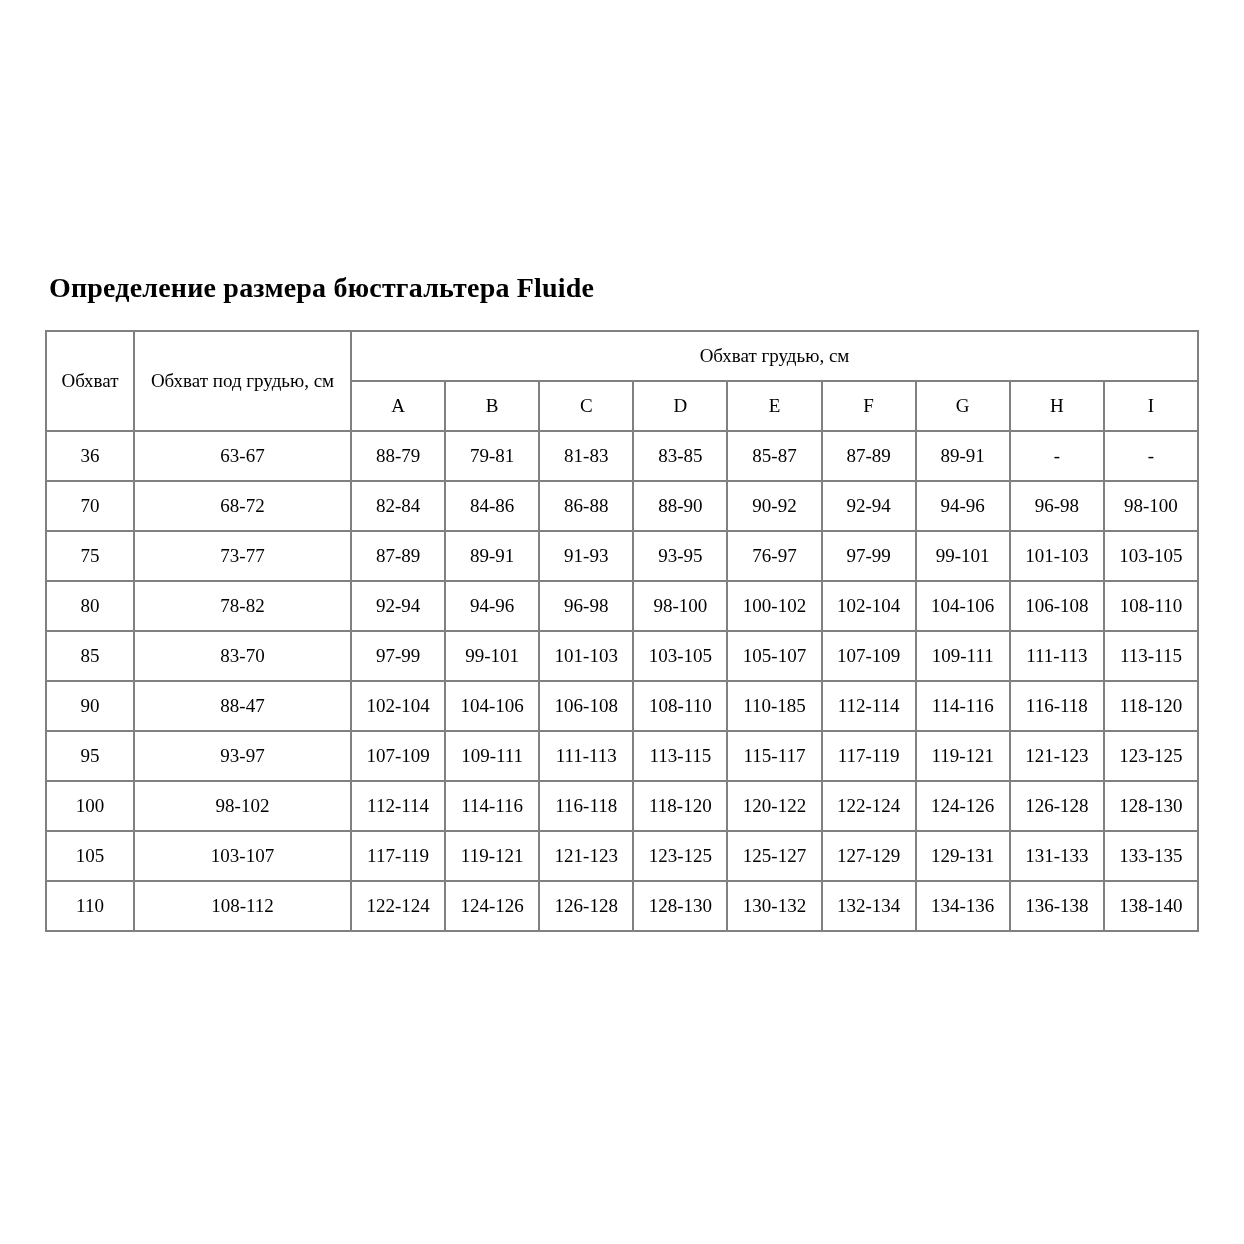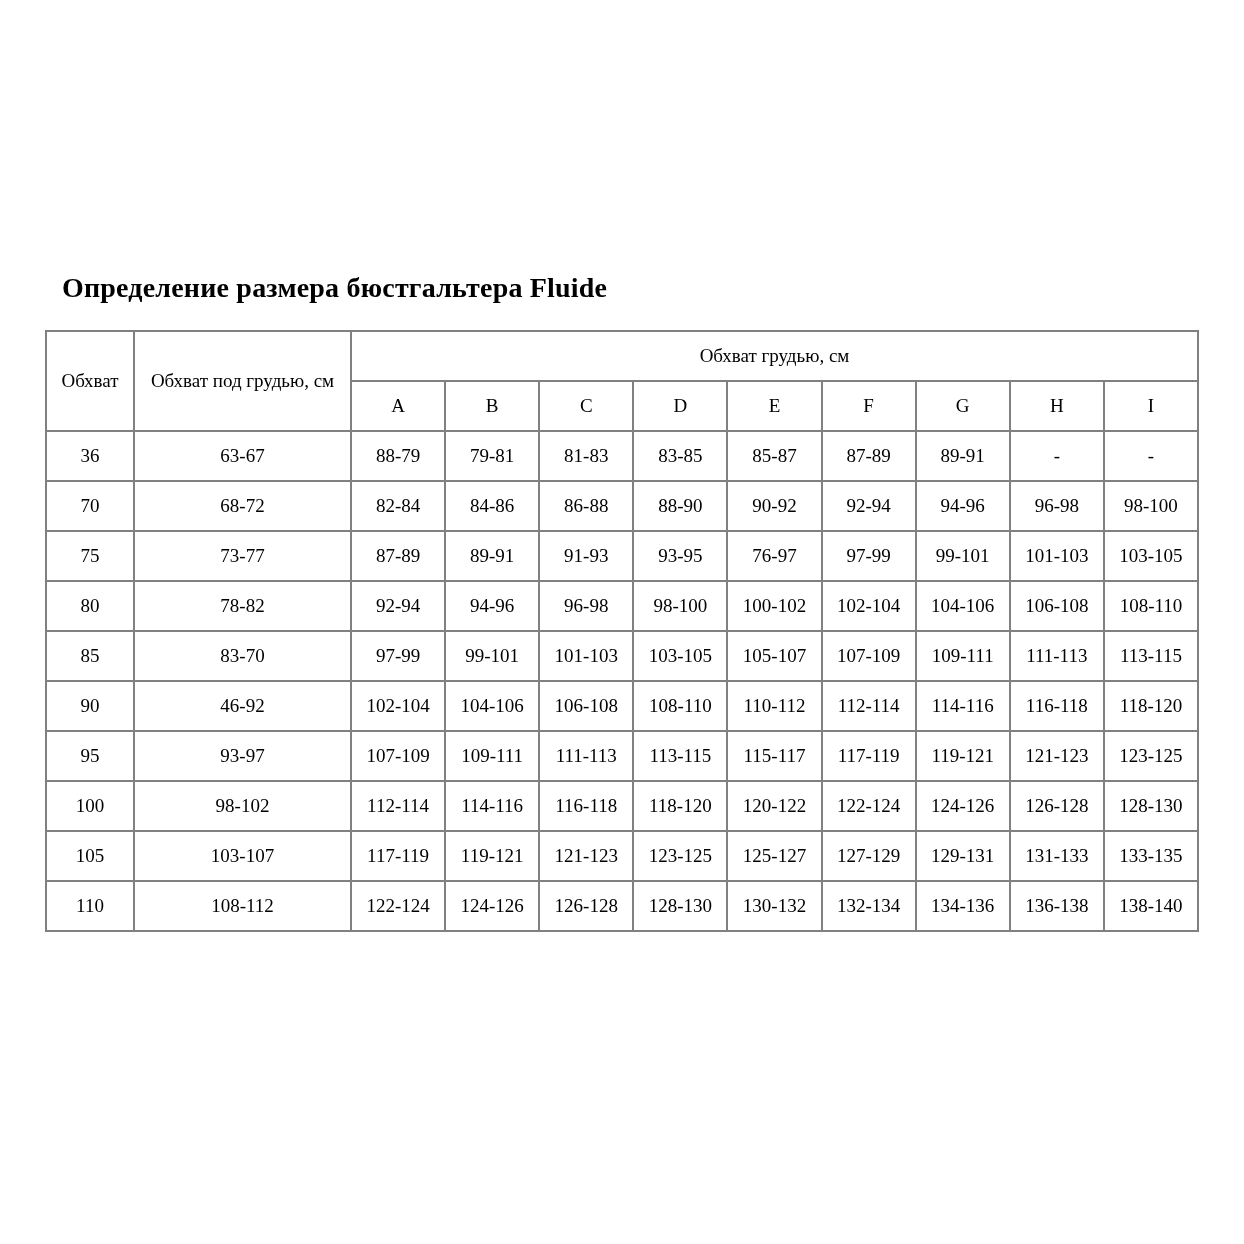--- a/index.html
+++ b/index.html
@@ -12,21 +12,21 @@
     width: 1244px;
     height: 1244px;
     font-family: "Liberation Serif", "DejaVu Serif", serif;
     color: #000000;
     overflow: hidden;
   }
   .content {
     padding: 272px 45px 0 45px;
   }
   .title {
-    margin: 0 0 26px 17px;
+    margin: 0 0 26px 4px;
     font-size: 28px;
     font-weight: bold;
     line-height: 1.15;
     letter-spacing: 0.2px;
   }
   table.size-table {
     border-collapse: collapse;
     table-layout: fixed;
     width: 1154px;
   }
@@ -133,26 +133,26 @@
           <td>101-103</td>
           <td>103-105</td>
           <td>105-107</td>
           <td>107-109</td>
           <td>109-111</td>
           <td>111-113</td>
           <td>113-115</td>
         </tr>
         <tr>
           <td>90</td>
-          <td>46-92</td>
+          <td>88-47</td>
           <td>102-104</td>
           <td>104-106</td>
           <td>106-108</td>
           <td>108-110</td>
-          <td>110-112</td>
+          <td>110-185</td>
           <td>112-114</td>
           <td>114-116</td>
           <td>116-118</td>
           <td>118-120</td>
         </tr>
         <tr>
           <td>95</td>
           <td>93-97</td>
           <td>107-109</td>
           <td>109-111</td>

